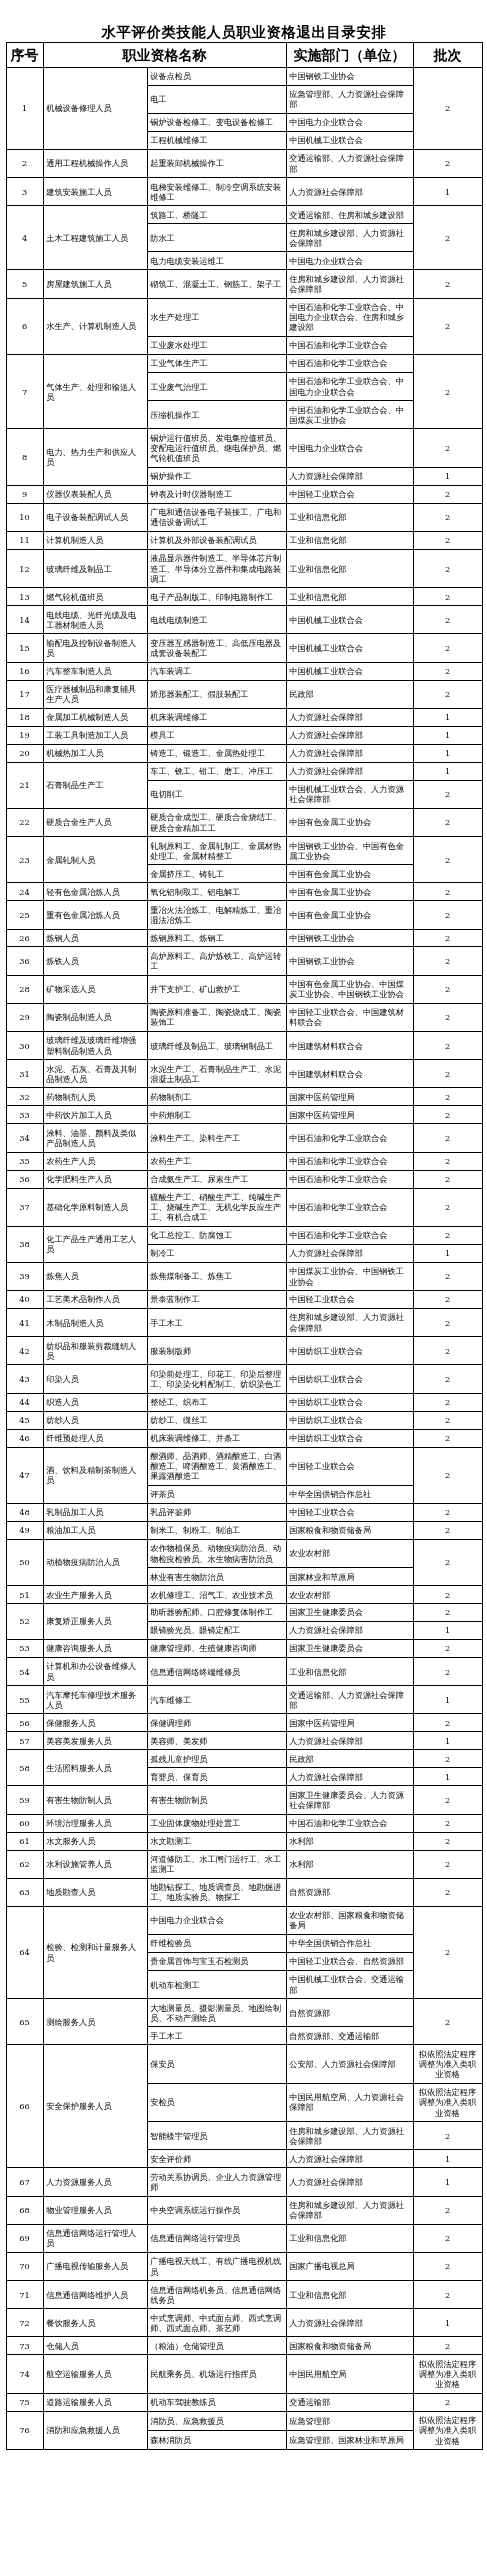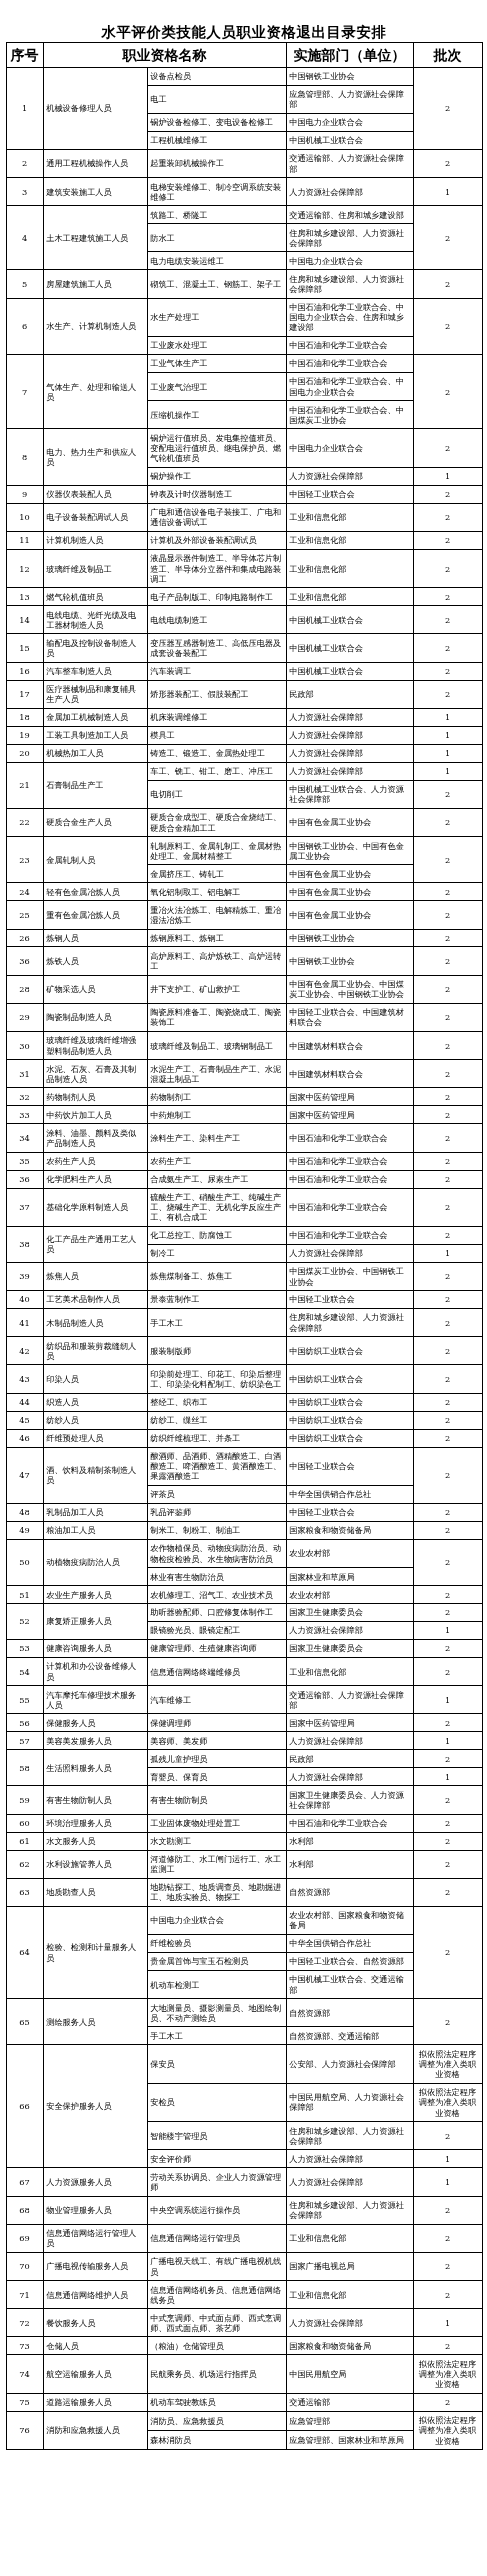--- a/index.html
+++ b/index.html
@@ -407,21 +407,21 @@
         <tr>
           <td class="center num">45</td>
           <td class="left">纺纱人员</td>
           <td class="left">纺纱工、缫丝工</td>
           <td class="left">中国纺织工业联合会</td>
           <td class="center num">2</td>
         </tr>
         <tr>
           <td class="center num">46</td>
           <td class="left">纤维预处理人员</td>
-          <td class="left">纺织纤维梳理工、并条工</td>
+          <td class="left">机床装调维修工、并条工</td>
           <td class="left">中国纺织工业联合会</td>
           <td class="center num">2</td>
         </tr>
         <tr>
           <td class="center num" rowspan="2">47</td>
           <td class="left" rowspan="2">酒、饮料及精制茶制造人员</td>
           <td class="left">酿酒师、品酒师、酒精酿造工、白酒酿造工、啤酒酿造工、黄酒酿造工、果露酒酿造工</td>
           <td class="left">中国轻工业联合会</td>
           <td class="center num" rowspan="2">2</td>
         </tr>

